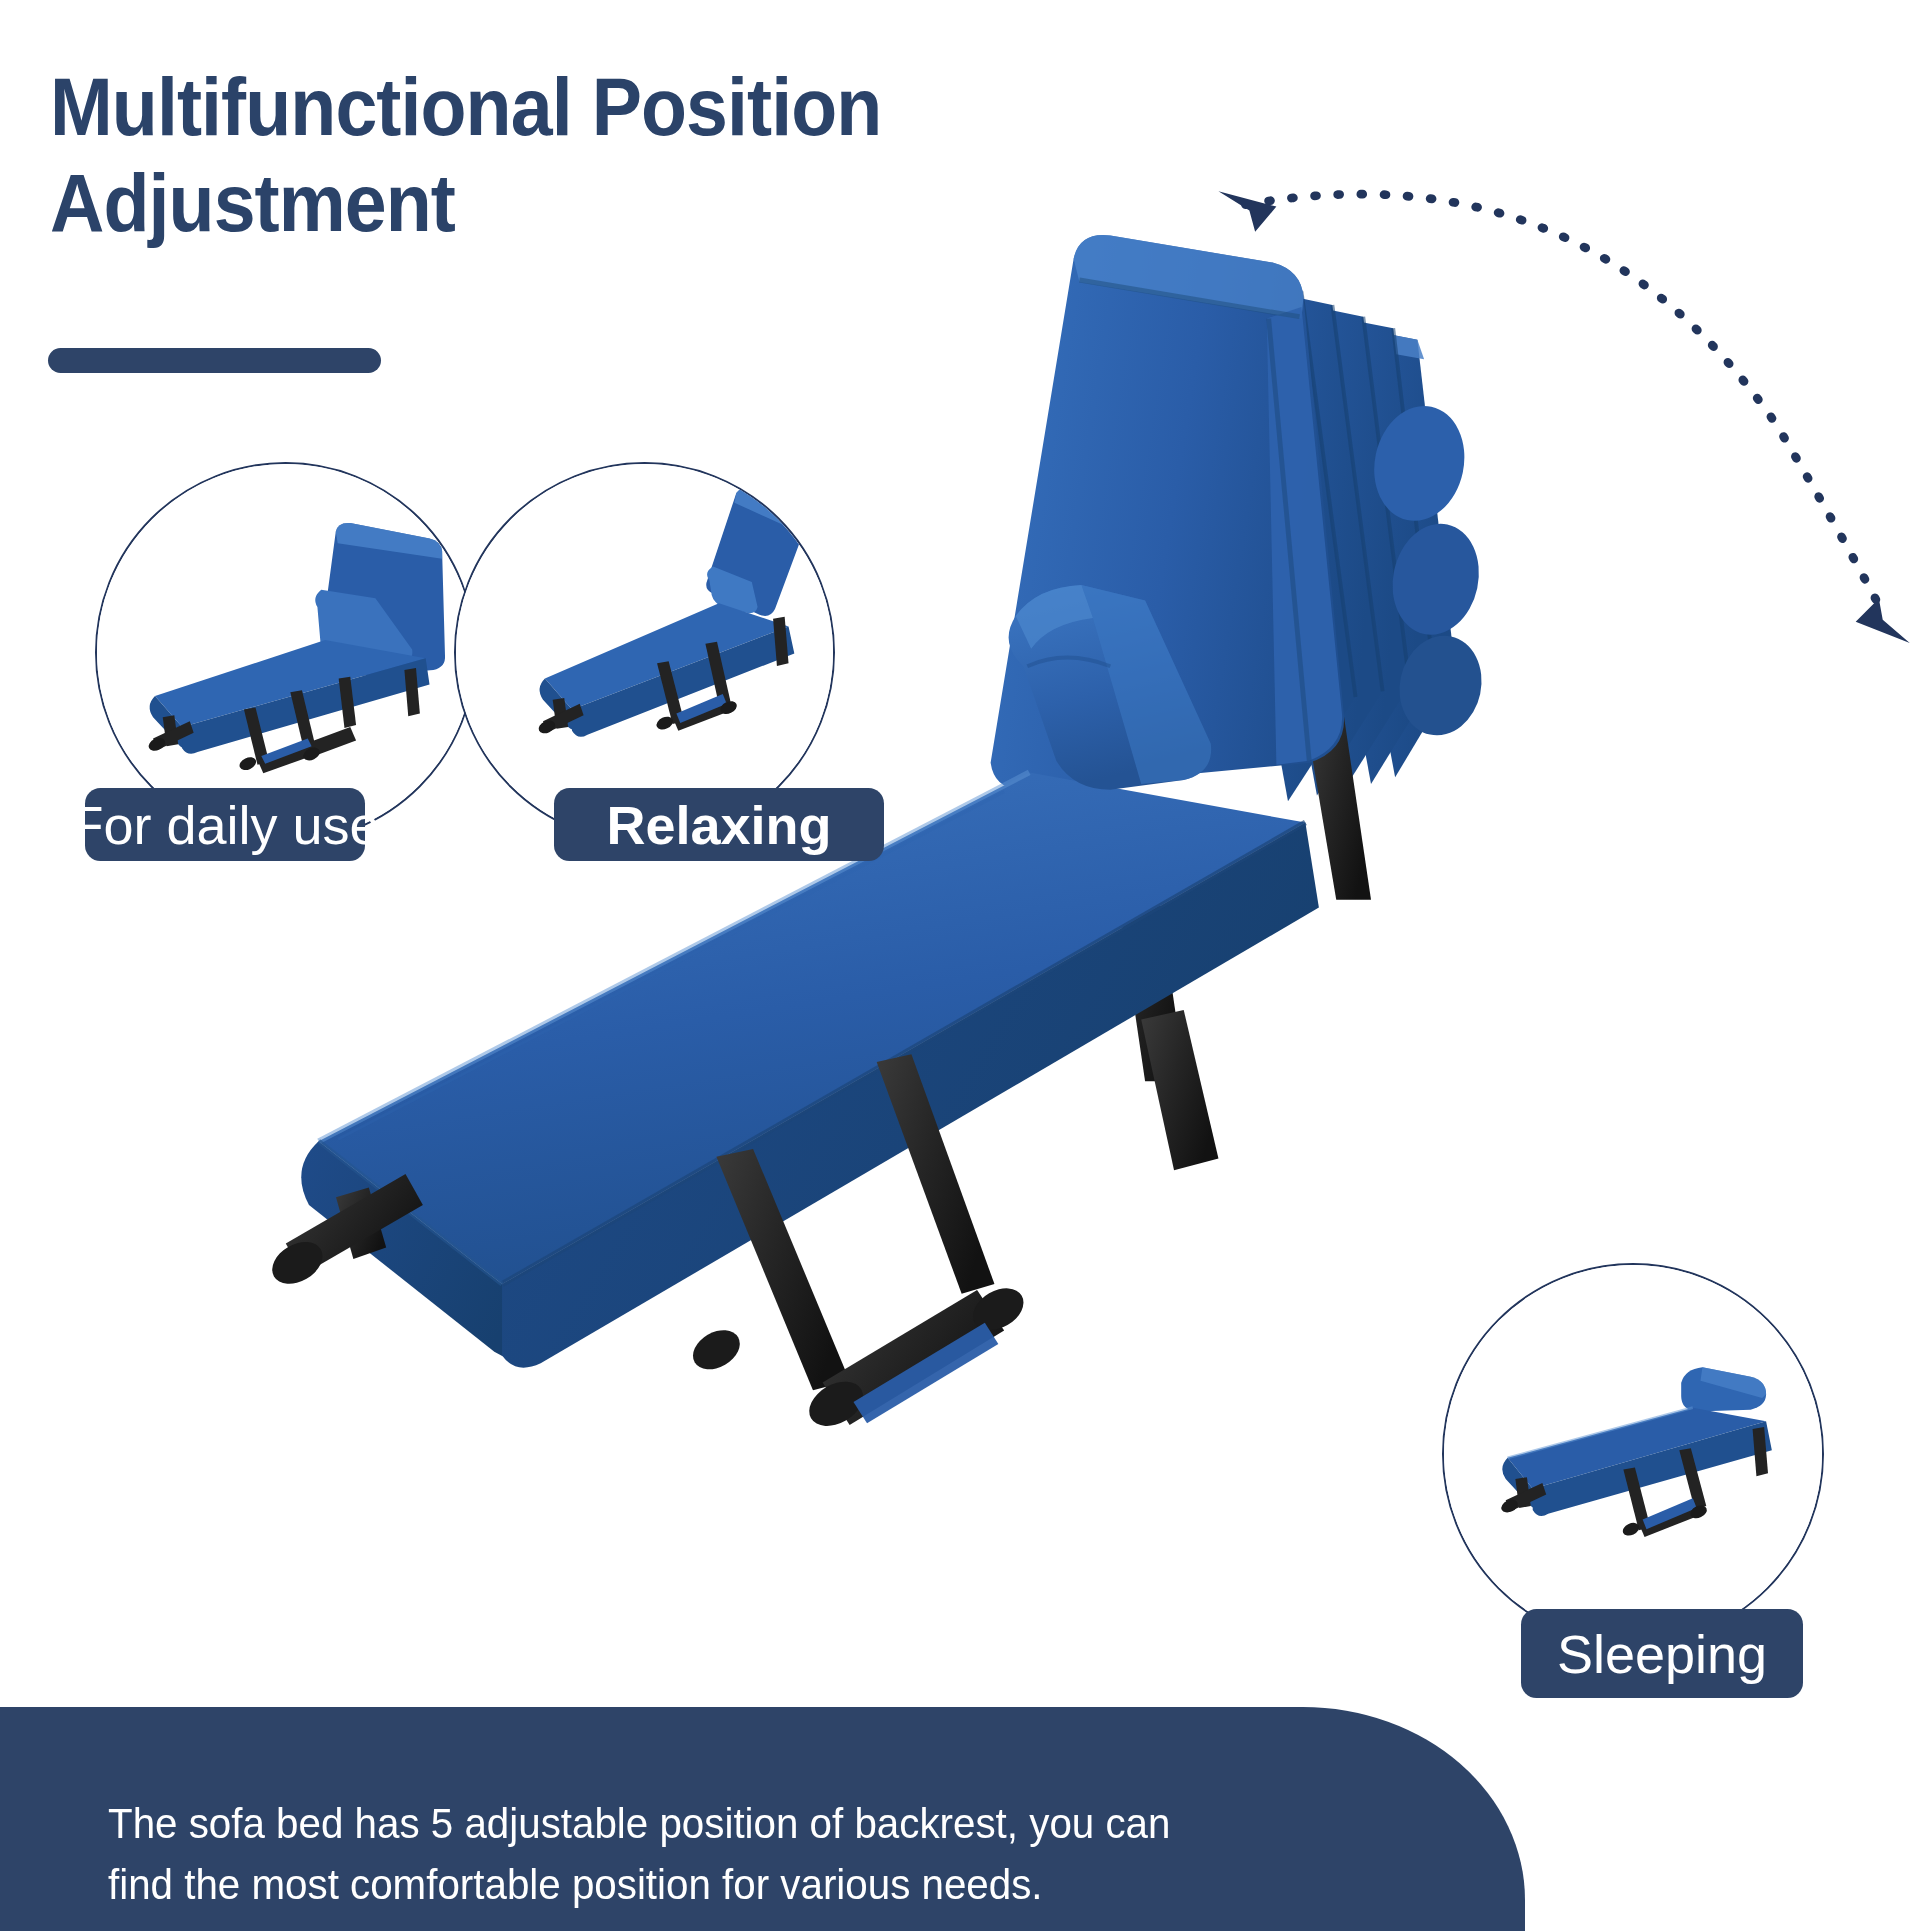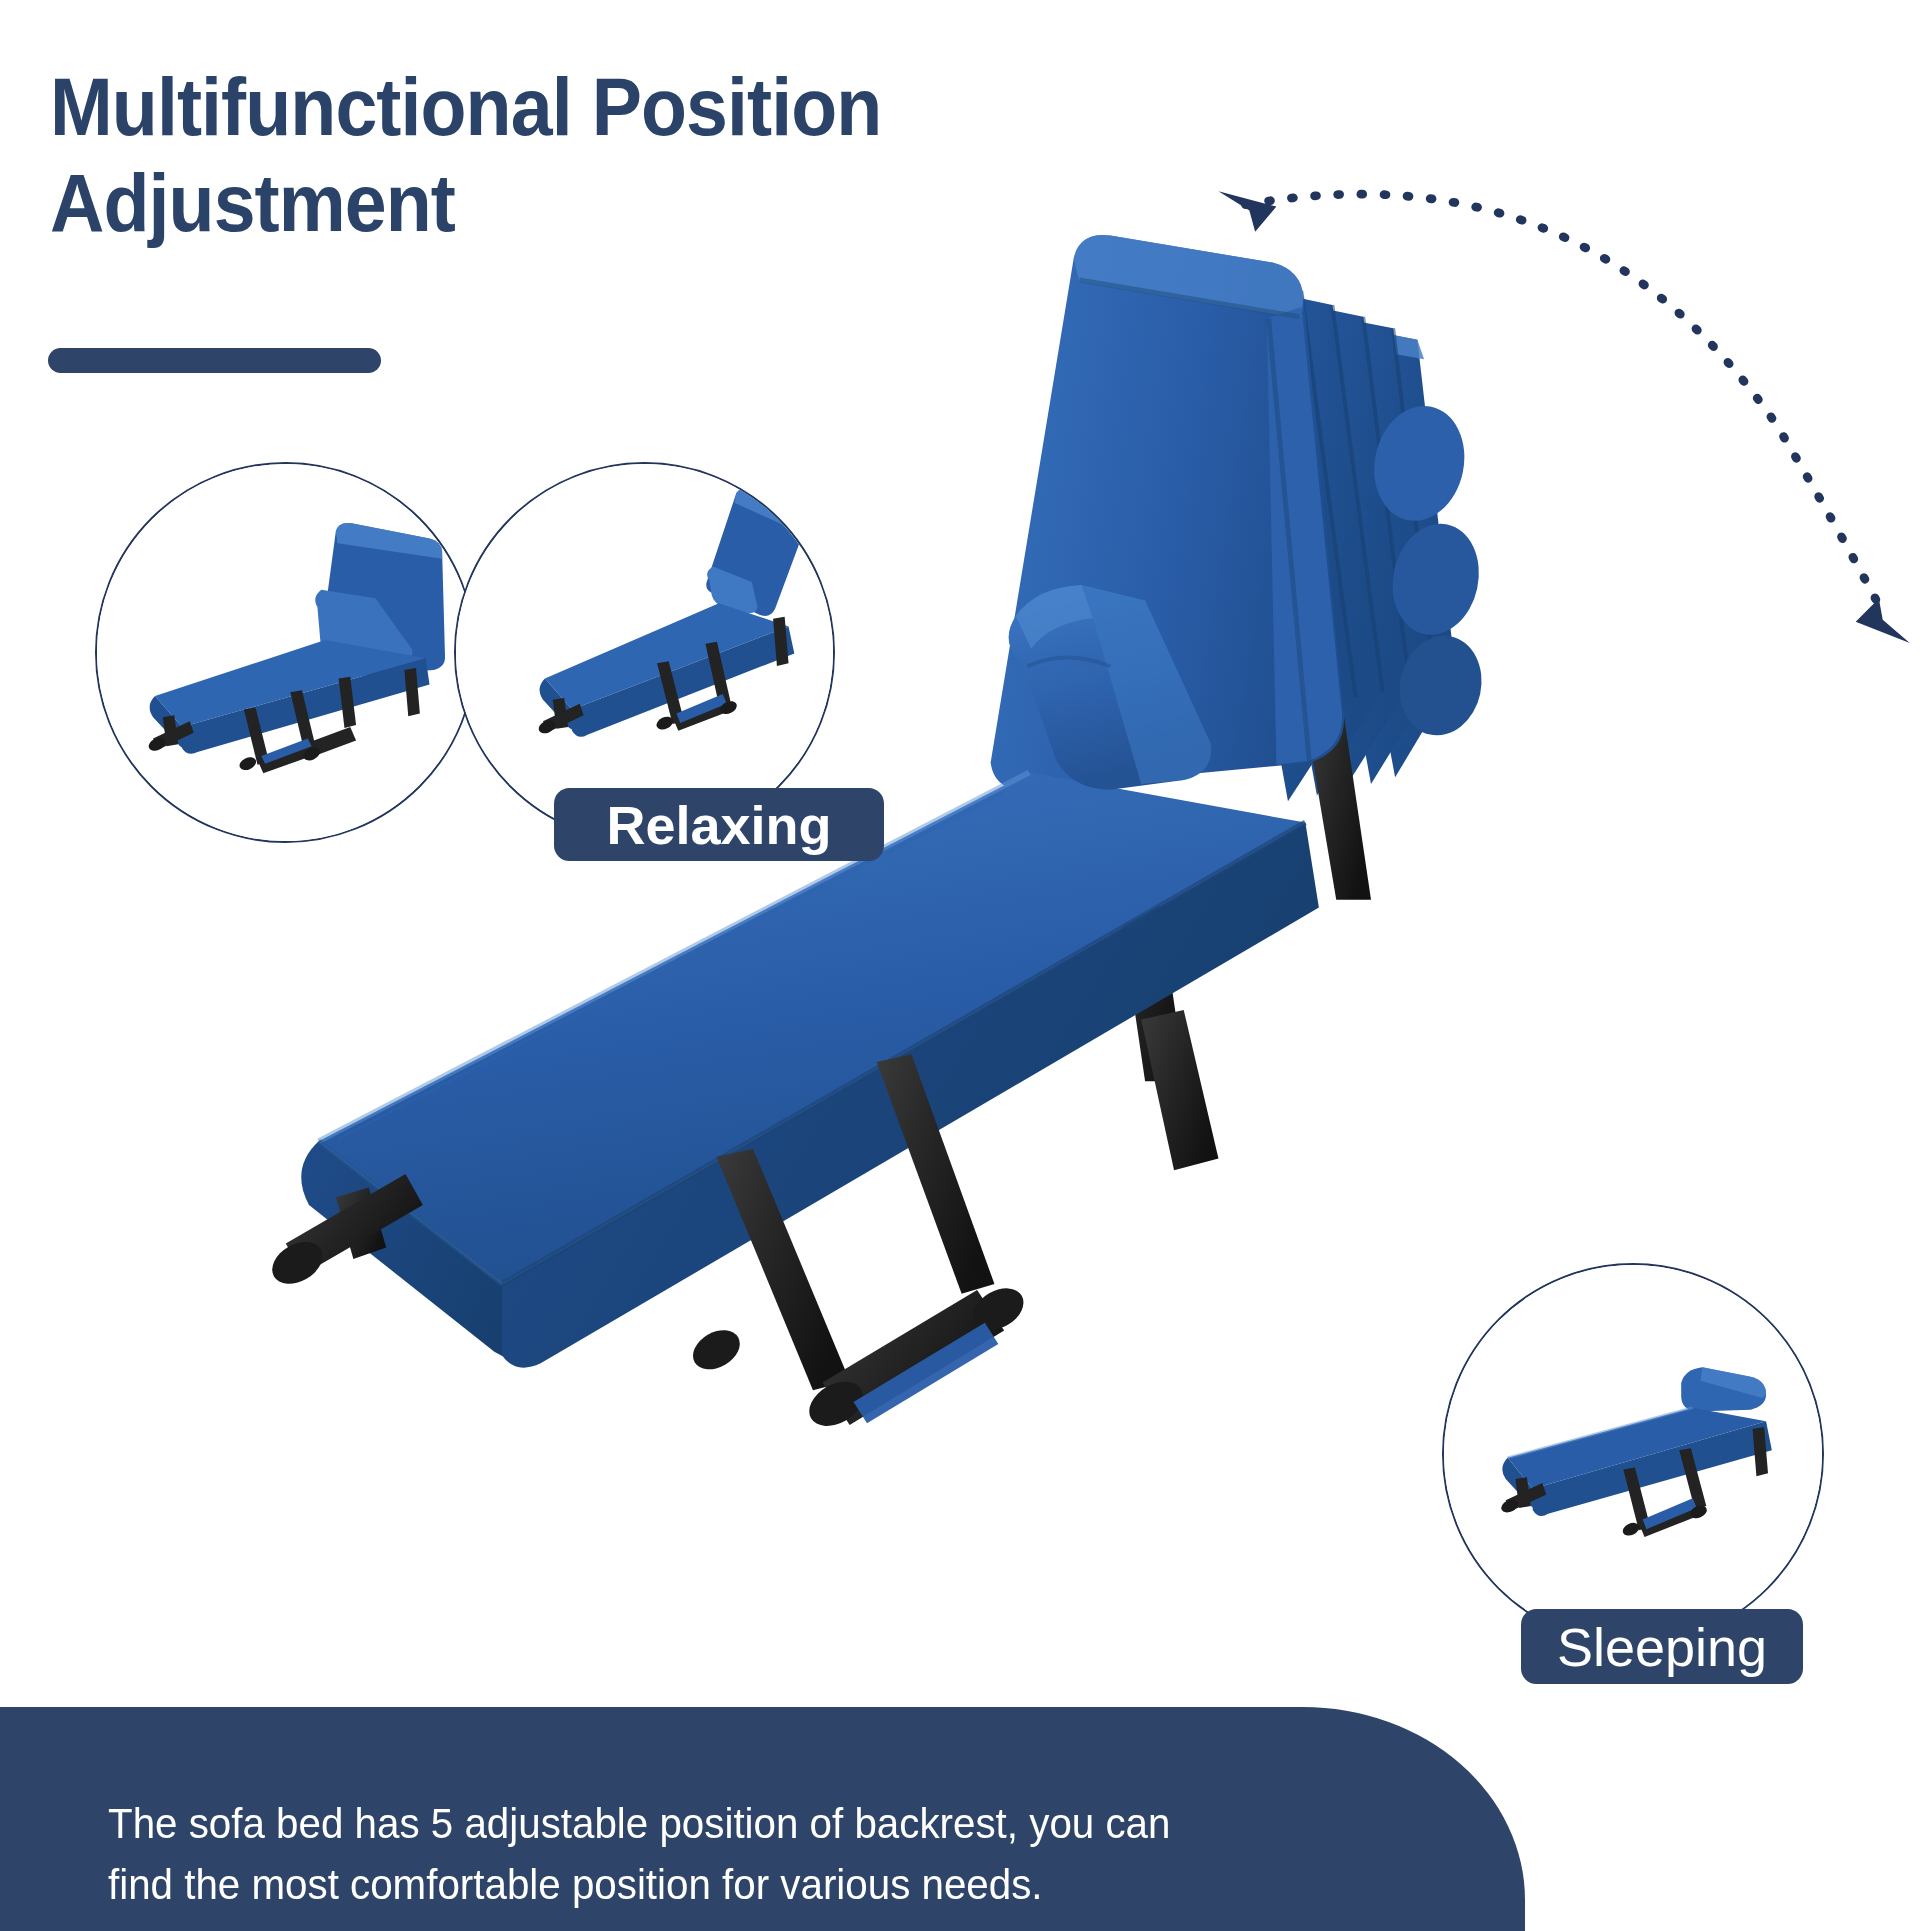--- a/index.html
+++ b/index.html
@@ -51,21 +51,21 @@
     font-size:54px;
     font-weight:400;
     letter-spacing:0px;
     z-index:8;
     white-space:nowrap;
     padding:0 25px;
     box-sizing:border-box;
   }
   .badge-daily{left:85px;top:788px;width:280px;height:73px;}
   .badge-relax{left:554px;top:788px;width:330px;height:73px;font-weight:bold;}
-  .badge-sleep{left:1521px;top:1609px;width:282px;height:75px;}
+  .badge-sleep{left:1521px;top:1609px;width:282px;height:89px;}
 
   
   .bottom-banner{
     position:absolute;left:-39px;top:1707px;width:1564px;height:290px;
     background:#2e4468;
     border-top-right-radius:222px 193px;
     z-index:5;
   }
   .banner-text{
     position:absolute;left:108px;top:1794px;width:1255px;
@@ -229,20 +229,21 @@
       <path d="M152 254 L164 252 L178 308 L166 311 Z" fill="#232323"></path>
       <path d="M166 306 L216 288 L222 302 L172 320 Z" fill="#232323"></path>
       <path d="M170 302 L218 284 L222 292 L174 310 Z" fill="#2a5da8"></path>
       <ellipse cx="156" cy="310" rx="9" ry="6" fill="#1b1b1b" transform="rotate(-25 156 310)"></ellipse>
       <ellipse cx="222" cy="300" rx="9" ry="6" fill="#1b1b1b" transform="rotate(-25 222 300)"></ellipse>
       <path d="M68 262 L80 260 L84 290 L72 292 Z" fill="#232323"></path>
       <path d="M58 284 L96 266 L100 278 L62 296 Z" fill="#232323"></path>
       <ellipse cx="62" cy="290" rx="9" ry="6" fill="#1b1b1b" transform="rotate(-25 62 290)"></ellipse>
     </svg>
   </div>
+  <div class="badge badge-daily">For daily use</div>
 
   <div class="thumb-circle circle-b">
     <svg class="mini" viewBox="0 0 390 390" xmlns="http://www.w3.org/2000/svg">
       <rect x="0" y="0" width="390" height="390" fill="#ffffff"></rect>
 
       <path d="M290 30 Q296 22 308 26 L356 48 Q366 54 362 64 L330 150 Q325 160 314 156 L266 134 Q256 130 260 120 Z" fill="#2a5da8"></path>
       <path d="M290 30 Q296 22 308 26 L356 48 Q366 54 362 64 L358 72 L288 40 Z" fill="#4a83cb" opacity="0.8"></path>
 
       <path d="M262 120 Q256 112 266 106 L306 122 L312 148 Q310 156 300 154 L272 146 Q264 140 264 132 Z" fill="#3f79c3"></path>
 

